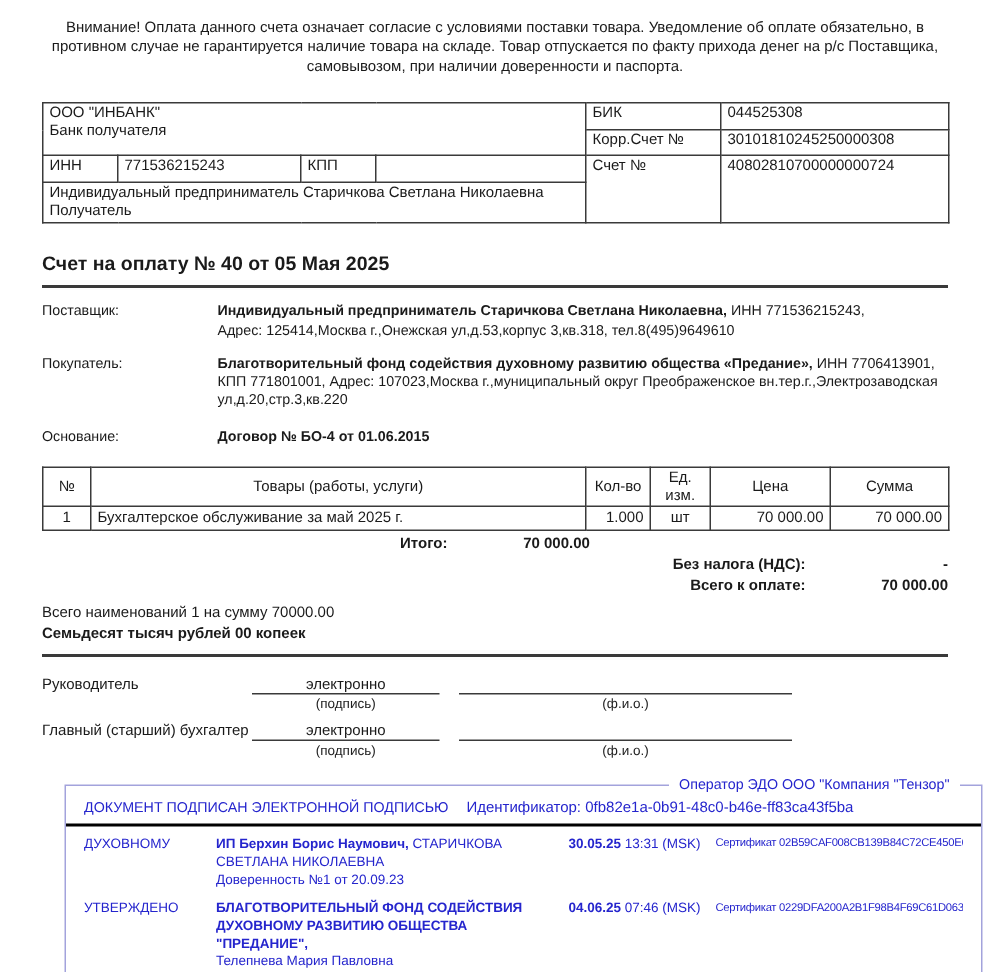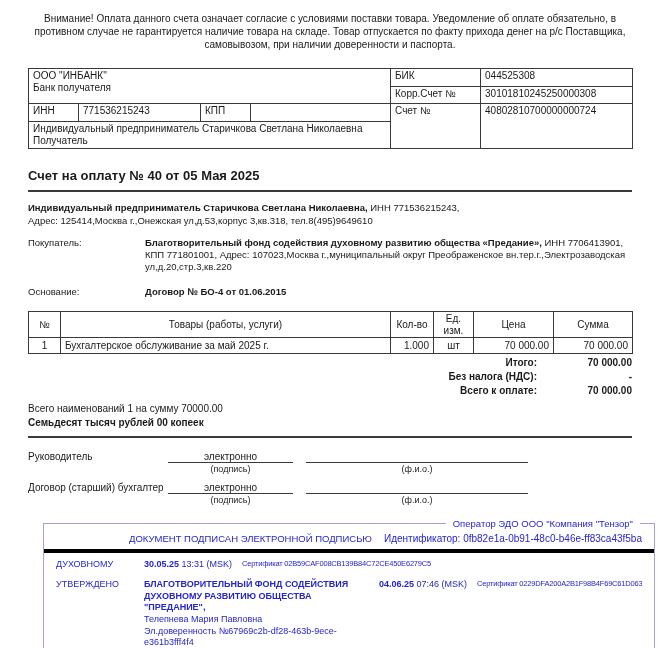--- a/index.html
+++ b/index.html
@@ -27,41 +27,41 @@
   .b { font-weight: bold; }
 
   
   table.items { border-collapse: collapse; table-layout: fixed; width: 604px; margin-top: 13px; }
   table.items th, table.items td { border: 1px solid #3a3a3a; font-weight: normal; font-size: 10px; padding: 1px 4px; }
   table.items th { text-align: center; vertical-align: middle; height: 26px; line-height: 1.15; }
   table.items td { height: 16px; }
   .ta-c { text-align: center; } .ta-r { text-align: right; } .ta-l { text-align: left; }
 
   .tot-row { display: flex; justify-content: flex-end; font-weight: bold; font-size: 10px; line-height: 14px; }
-  .tot-row:first-child { margin-top: 2px; }
+  .tot-row:first-child { margin-top: 2px; justify-content: center; }
   .tot-val { width: 95px; text-align: right; }
 
   .count-line { margin-top: 4px; font-size: 10px; line-height: 14px; }
   .words-line { font-weight: bold; font-size: 10px; line-height: 14px; }
   .rule2 { border: none; border-top: 2px solid #3a3a3a; margin-top: 6px; }
 
   .sig-block { margin-top: 12px; }
   .sig-row { display: flex; align-items: center; margin-top: 6px; }
   .sig-label { width: 140px; flex: none; font-size: 10px; padding-bottom: 13px; }
   .sig-col { text-align: center; }
   .sig-col1 { width: 125px; }
   .sig-gap { width: 13px; flex: none; }
   .sig-col2 { width: 222px; }
   .sig-line { border-bottom: 1px solid #3a3a3a; font-size: 10px; height: 13px; line-height: 13px; }
   .sig-cap { font-size: 9px; line-height: 12px; color: #222; }
 
   
   .eds-box { position: relative; margin: 17px 3px 0 43px; width: 612px; border: 1px solid #a3a3dc; color: #2525cd; }
   .eds-legend { position: absolute; top: -6px; right: 14px; background: #fff; padding: 0 7px; font-size: 9.5px; line-height: 12px; }
-  .eds-header { display: flex; justify-content: flex-end; align-items: flex-end; padding: 9px 12px 5px; border-bottom: 4px solid #000000; }
+  .eds-header { display: flex; justify-content: flex-start; align-items: flex-end; padding: 9px 12px 5px; border-bottom: 2px solid #000000; }
   .eds-title { font-size: 9.5px; }
   .eds-ident { font-size: 10px; margin-left: 12px; }
   .eds-row { display: flex; padding: 6px 12px 2px; font-size: 9px; line-height: 1.3; }
   .eds-status { width: 88px; flex: none; }
   .eds-who { width: 235px; flex: none; padding-right: 8px; }
   .eds-date { width: 98px; flex: none; }
   .eds-cert { flex: 1; font-size: 7.5px; letter-spacing: -0.2px; white-space: nowrap; overflow: hidden; }
   .eds-row:last-child { padding-bottom: 10px; }
 </style>
 </head>
@@ -107,20 +107,21 @@
         <div>Получатель</div>
       </td>
     </tr>
   </tbody>
     </table>
 
   <div class="doc-title">Счет на оплату № 40 от 05 Мая  2025</div>
   <hr class="rule">
 
   <div class="party-row">
+    <div class="party-label">Поставщик:</div>
     <div class="party-value"><span class="b">Индивидуальный предприниматель Старичкова Светлана Николаевна,</span><span> ИНН 771536215243,</span><br>
       <span>Адрес: 125414,Москва г.,Онежская ул,д.53,корпус 3,кв.318, тел.8(495)9649610</span>
     </div>
   </div>
 
   <div class="party-row">
     <div class="party-label">Покупатель:</div>
     <div class="party-value"><span class="b">Благотворительный фонд содействия духовному развитию общества «Предание»,</span><span> ИНН 7706413901,</span><br>
       <span>КПП 771801001, Адрес: 107023,Москва г.,муниципальный округ Преображенское вн.тер.г.,Электрозаводская ул,д.20,стр.3,кв.220</span>
     </div>
@@ -186,21 +187,21 @@
         <div class="sig-line">электронно</div>
         <div class="sig-cap">(подпись)</div>
       </div>
       <div class="sig-gap"></div>
       <div class="sig-col sig-col2">
         <div class="sig-line"></div>
         <div class="sig-cap">(ф.и.о.)</div>
       </div>
     </div>
     <div class="sig-row">
-      <div class="sig-label">Договор (старший) бухгалтер</div>
+      <div class="sig-label">Главный (старший) бухгалтер</div>
       <div class="sig-col sig-col1">
         <div class="sig-line">электронно</div>
         <div class="sig-cap">(подпись)</div>
       </div>
       <div class="sig-gap"></div>
       <div class="sig-col sig-col2">
         <div class="sig-line"></div>
         <div class="sig-cap">(ф.и.о.)</div>
       </div>
     </div>
@@ -210,20 +211,24 @@
 
 <div class="eds-box">
   <div class="eds-legend">Оператор ЭДО ООО "Компания "Тензор"</div>
   <div class="eds-header">
     <div class="eds-title">ДОКУМЕНТ ПОДПИСАН ЭЛЕКТРОННОЙ ПОДПИСЬЮ</div>
     <div class="eds-ident">Идентификатор: 0fb82e1a-0b91-48c0-b46e-ff83ca43f5ba</div>
   </div>
 
   <div class="eds-row">
     <div class="eds-status">ДУХОВНОМУ</div>
+    <div class="eds-who">
+      <span class="b">ИП Берхин Борис Наумович,</span><span> СТАРИЧКОВА СВЕТЛАНА НИКОЛАЕВНА</span>
+      <div>Доверенность №1 от 20.09.23</div>
+    </div>
     <div class="eds-date">
       <span class="b">30.05.25</span><span> 13:31 (MSK)</span>
     </div>
     <div class="eds-cert">Сертификат 02B59CAF008CB139B84C72CE450E6279C5</div>
   </div>
 
   <div class="eds-row">
     <div class="eds-status">УТВЕРЖДЕНО</div>
     <div class="eds-who">
       <span class="b">БЛАГОТВОРИТЕЛЬНЫЙ ФОНД СОДЕЙСТВИЯ ДУХОВНОМУ РАЗВИТИЮ ОБЩЕСТВА "ПРЕДАНИЕ",</span><span></span>

